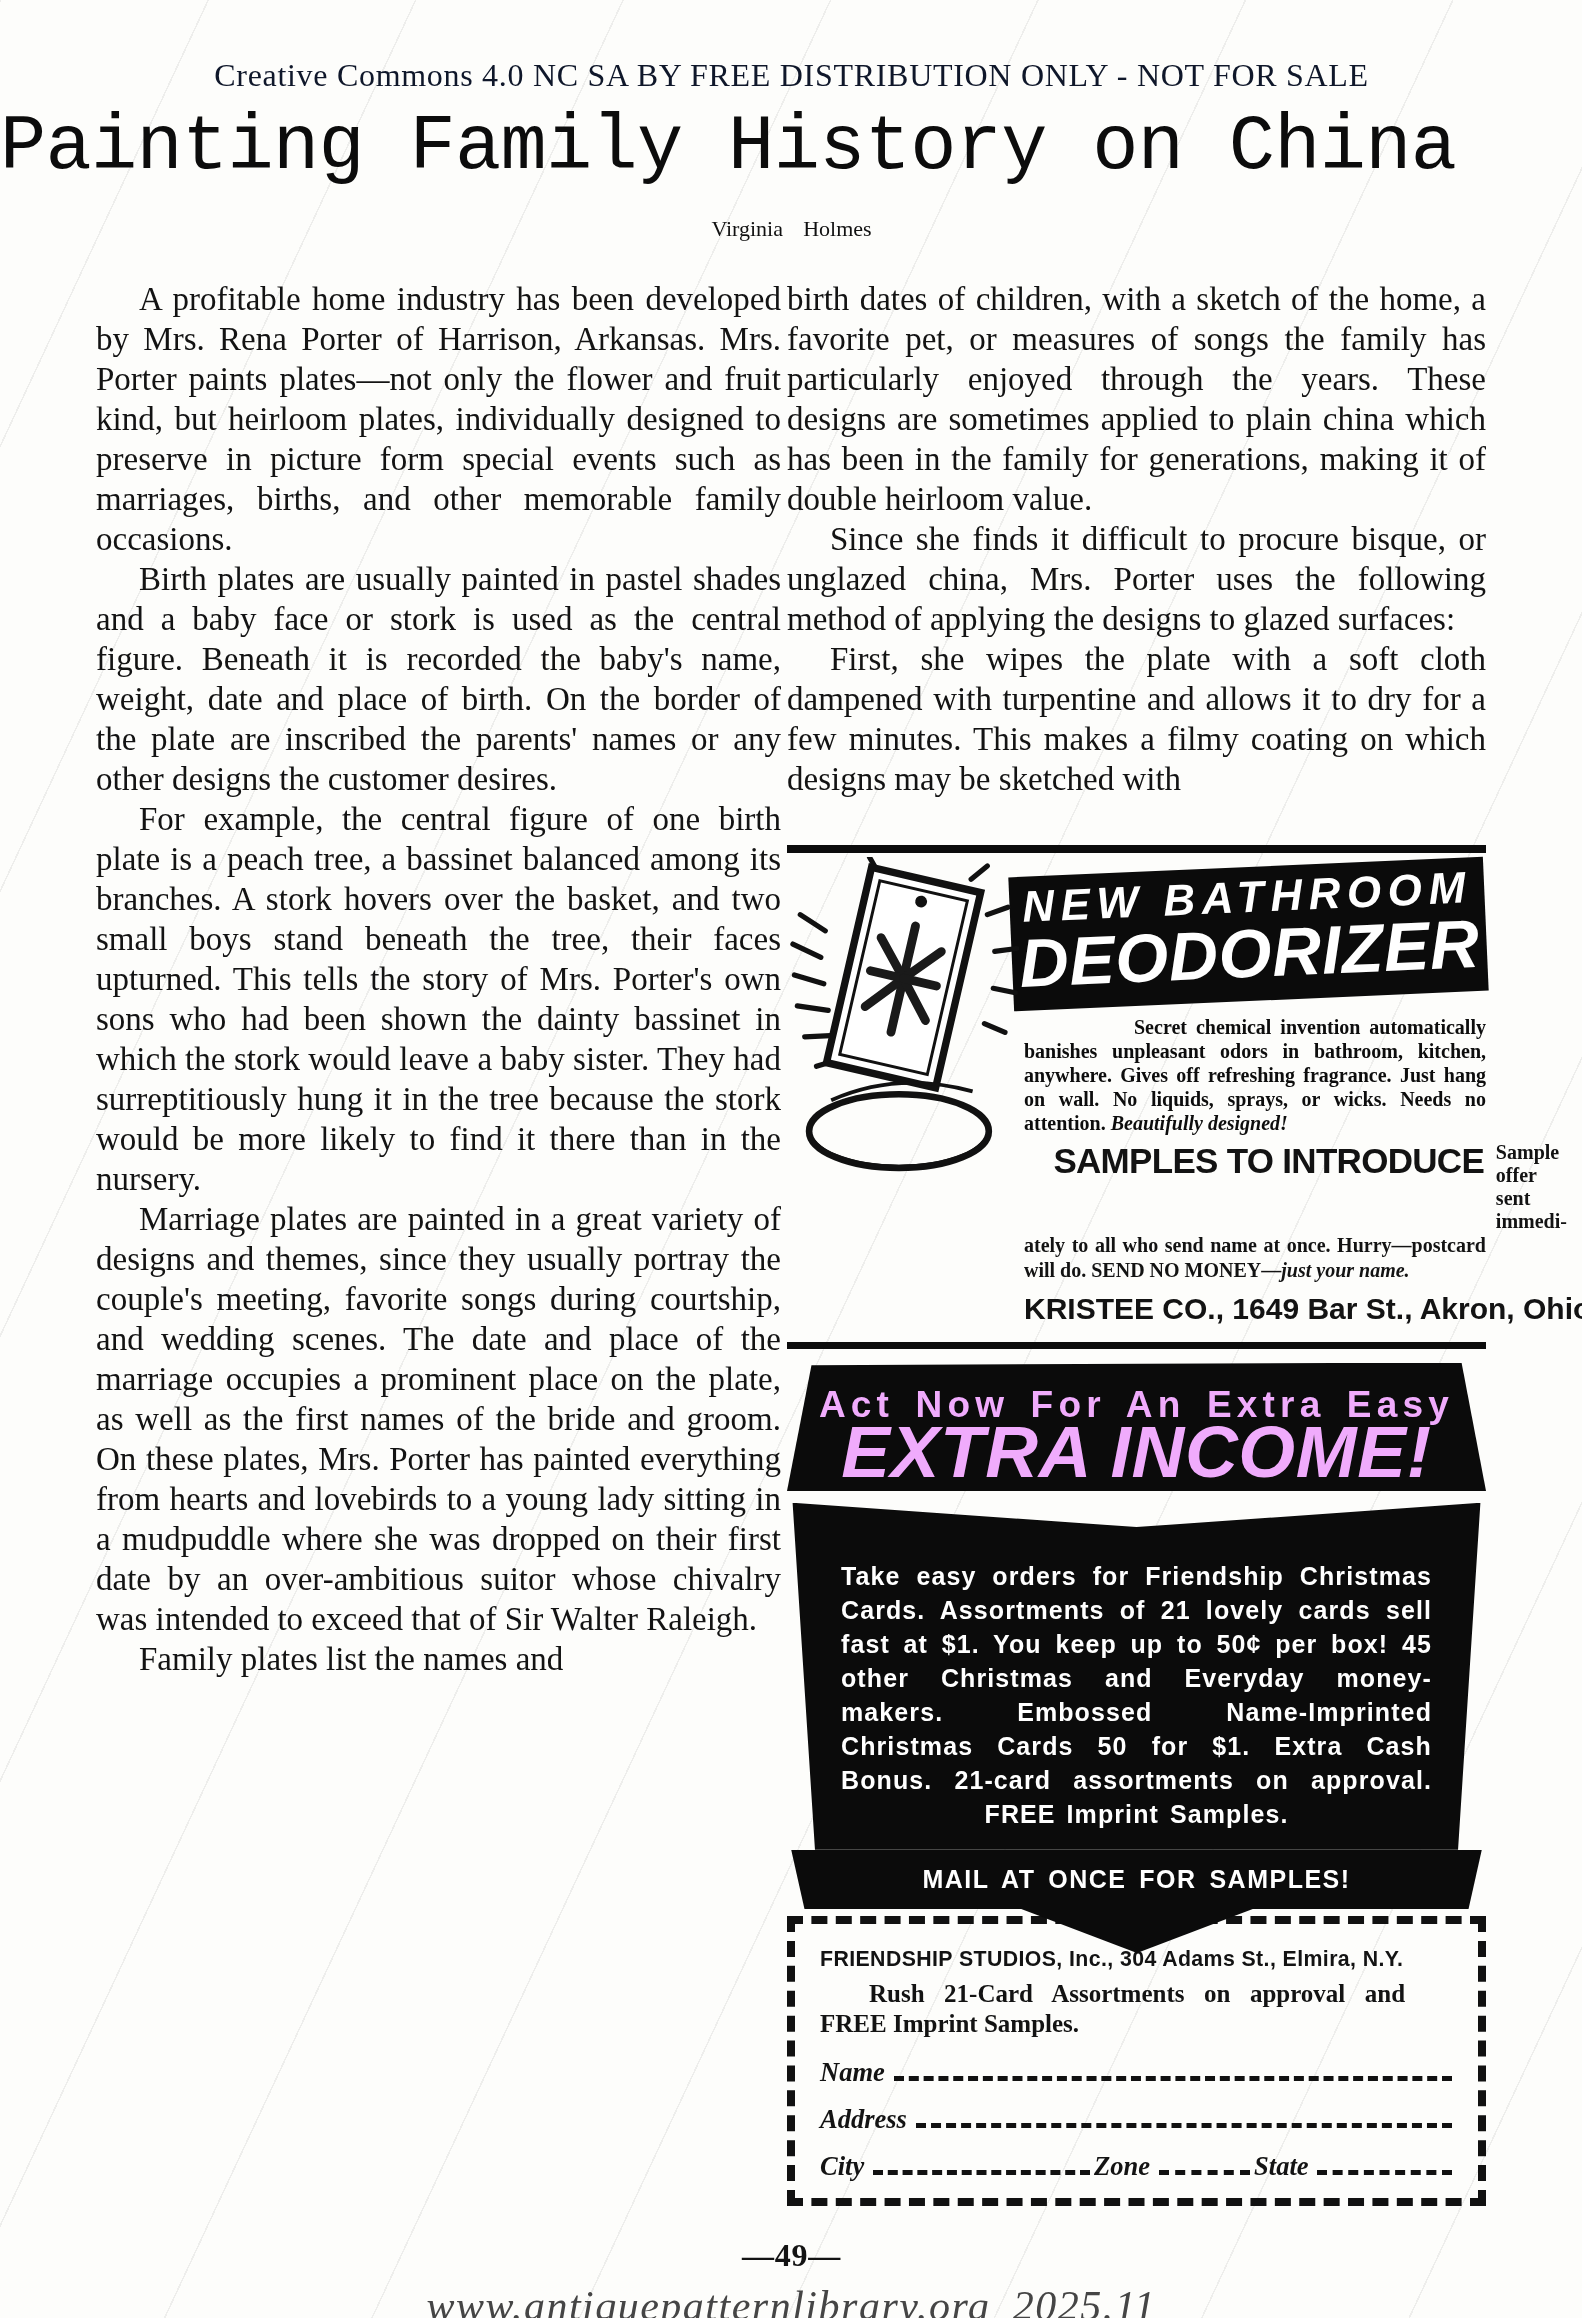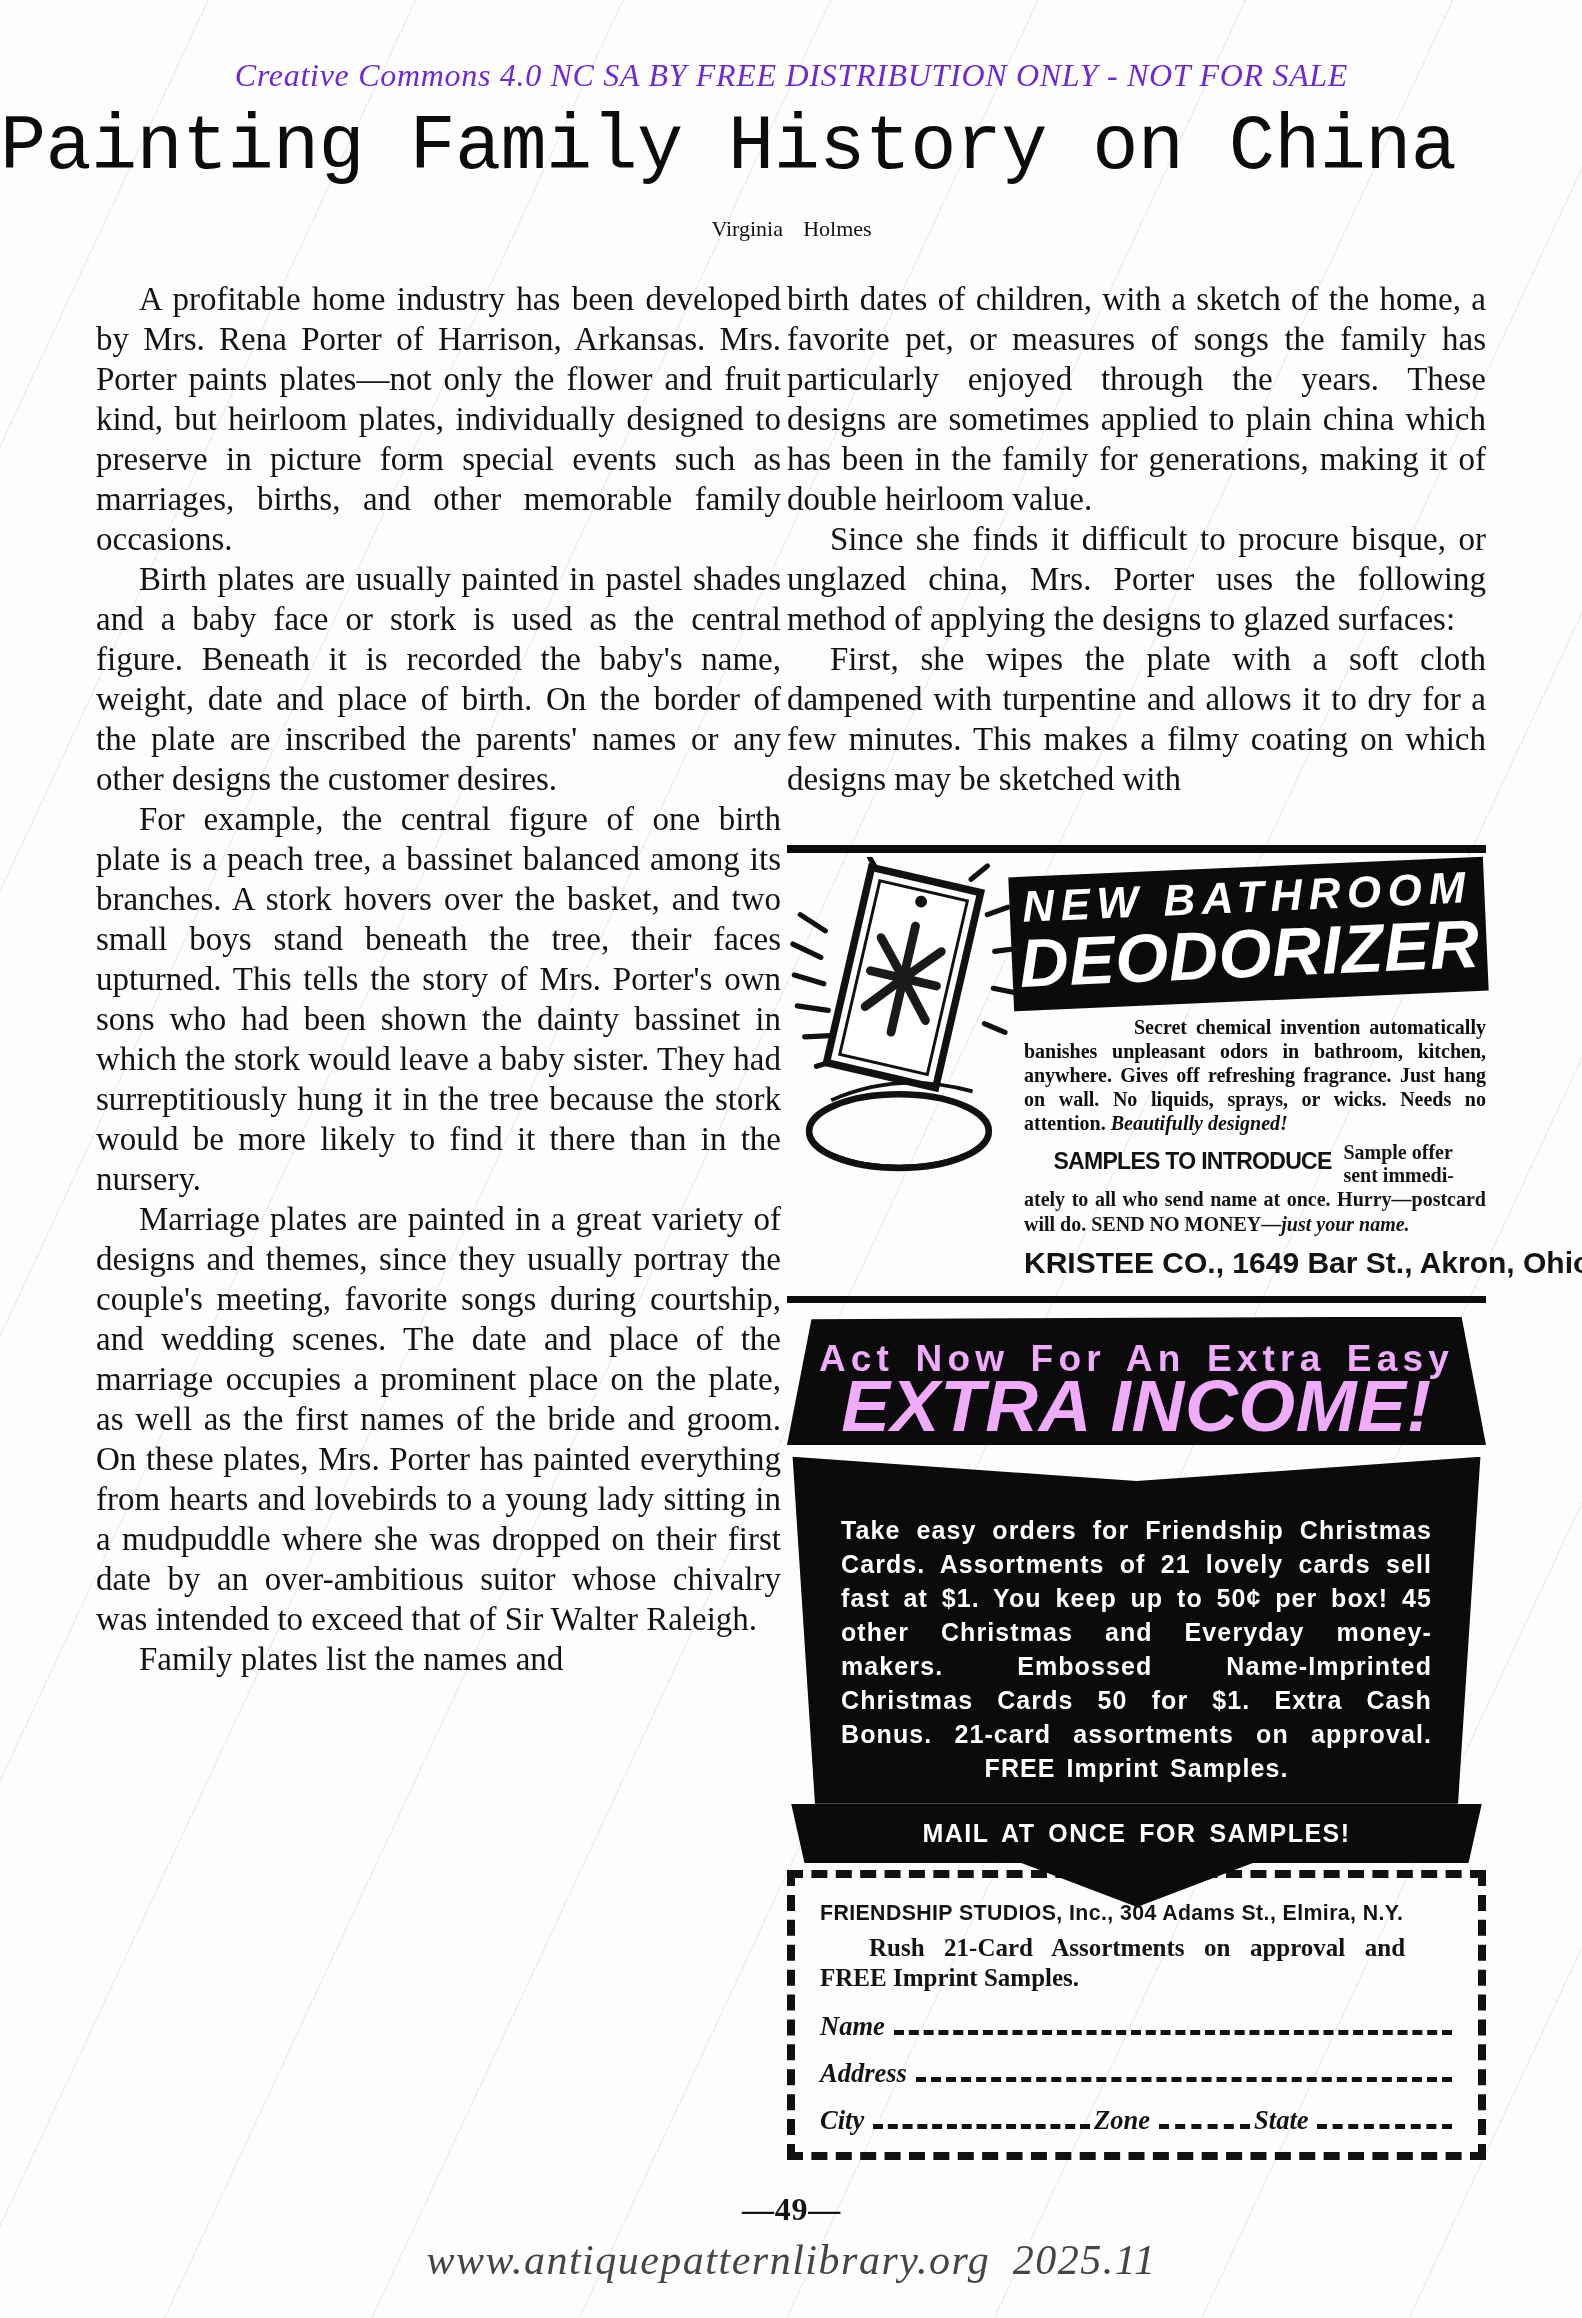--- a/index.html
+++ b/index.html
@@ -16,24 +16,23 @@
     position:absolute; inset:0; pointer-events:none; z-index:0;
     background:repeating-linear-gradient(115deg,
       rgba(60,60,60,0.08) 0px, rgba(60,60,60,0.08) 1.5px,
       transparent 1.5px, transparent 188px);
   }
   .page { position:relative; z-index:1; }
 
   .license {
     padding-top:57px;
     text-align:center;
-    font-style:italic;
     font-size:32px;
     letter-spacing:0.7px;
-    color:#6d28d9;
+    color:#0f172a;
   }
   .title {
     margin-top:10.3px;
     text-align:left;
     font-size:77px;
     font-weight:500;
     letter-spacing:-0.7px;
     color:#0c0c0c;
     font-family:Liberation Mono, monospace;
   }
@@ -73,21 +72,21 @@
   .band-l1 { font-size:44px; font-weight:bold; font-style:italic; letter-spacing:6.6px; }
   .band-l2 { font-size:68px; font-weight:bold; font-style:italic; letter-spacing:0.7px; line-height:1.0; margin-top:1.5px; }
   .ad1-small {
     font-size:20px; line-height:24px; font-weight:bold;
     text-align:justify; text-indent:110px; color:#0d0d0d;
   }
   .ad1-small .tagline { font-style:italic; }
   .samples-row { display:flex; align-items:flex-start; margin-top:5.9px; }
   .samples-head {
     font-family:"Liberation Sans", sans-serif;
-    font-weight:bold; font-size:23px; letter-spacing:-0.7px;
+    font-weight:bold; font-size:35px; letter-spacing:-0.7px;
     padding-left:29.4px; white-space:nowrap;
   }
   .samples-side {
     margin-left:11.8px; font-size:20px; line-height:23px; font-weight:bold;
   }
   .ad1-small2 { font-size:20px; line-height:25px; font-weight:bold; text-align:justify; margin-top:1.5px; }
   .ad1-small2 .just-name { font-style:italic; }
   .kristee {
     font-family:"Liberation Sans", sans-serif;
     font-weight:bold; font-size:30px; letter-spacing:0px;

